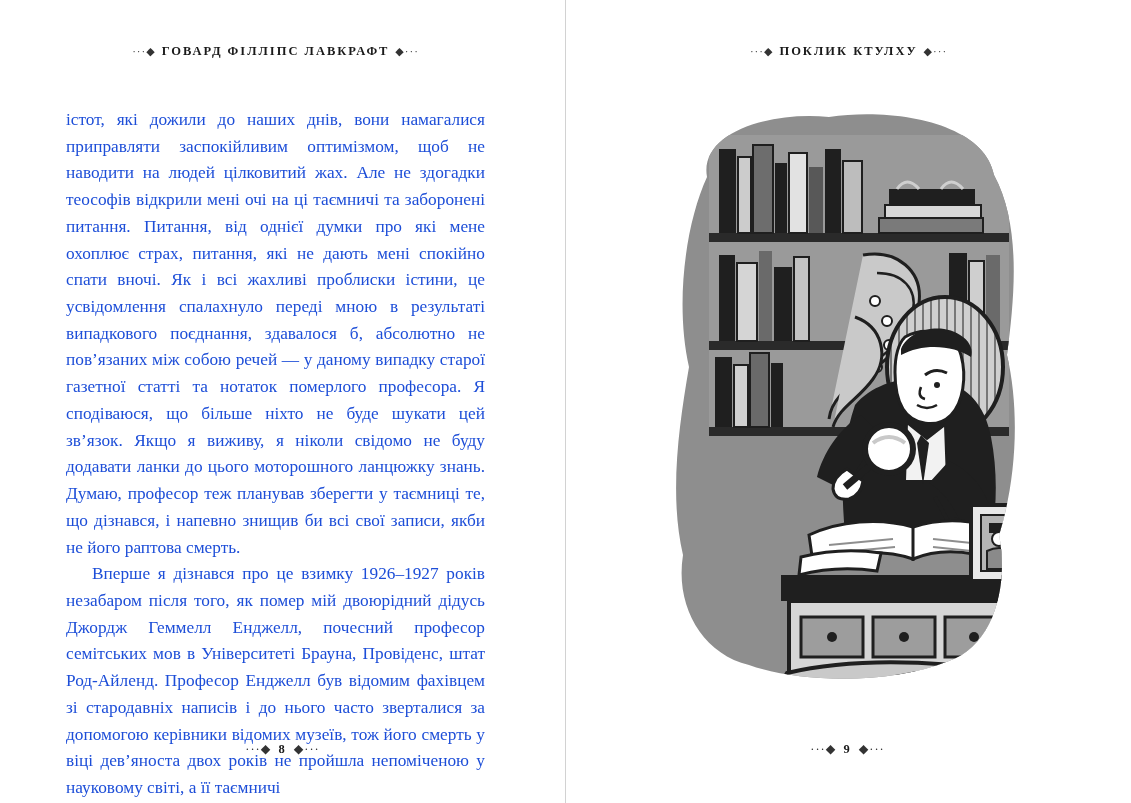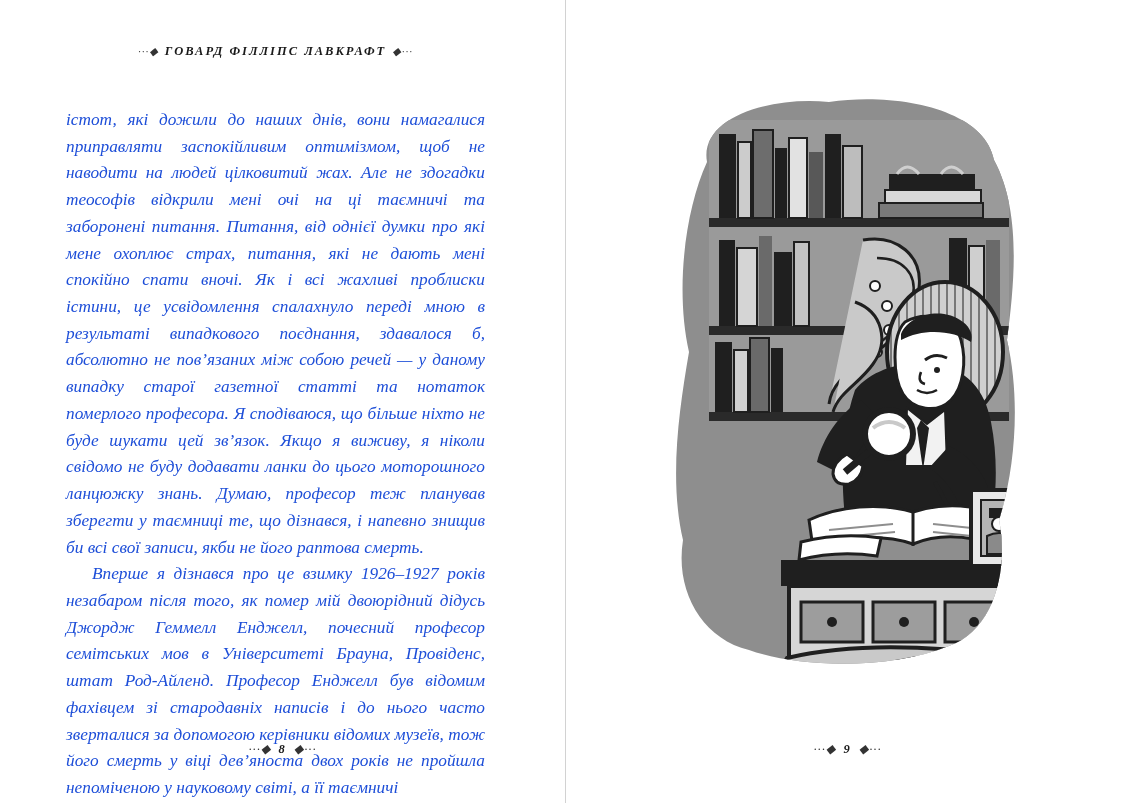--- a/index.html
+++ b/index.html
@@ -12,21 +12,20 @@
     height: 803px;
     font-family: "Liberation Serif", serif;
     color: #111111;
     overflow: hidden;
   }
   .spread {
     position: relative;
     width: 1131px;
     height: 800px;
     display: flex;
-    font-style: italic;
   }
   .gutter {
     position: absolute;
     left: 565px;
     top: 0;
     width: 1px;
     height: 803px;
     background: #d2d2d2;
   }
   .page {
@@ -114,20 +113,23 @@
 
     <div class="folio">
       <span class="orn">···◆</span><span class="num">8</span><span class="orn">◆···</span>
     </div>
   </div>
 
   <div class="gutter"></div>
 
   <div class="page page-right">
 
+    <div class="runhead">
+      <span class="orn">···◆</span><span class="ttl">ПОКЛИК КТУЛХУ</span><span class="orn">◆···</span>
+    </div>
 
     <div class="illo-wrap">
       <svg class="illo" viewBox="0 0 400 610" aria-hidden="true">
         <defs>
           <pattern id="hatch" width="6" height="6" patternUnits="userSpaceOnUse" patternTransform="rotate(45)">
             <rect width="6" height="6" fill="#c9c9c9"></rect>
             <line x1="0" y1="0" x2="0" y2="6" stroke="#6e6e6e" stroke-width="2"></line>
           </pattern>
           <pattern id="vstripe" width="8" height="8" patternUnits="userSpaceOnUse">
             <rect width="8" height="8" fill="#cfcfcf"></rect>

